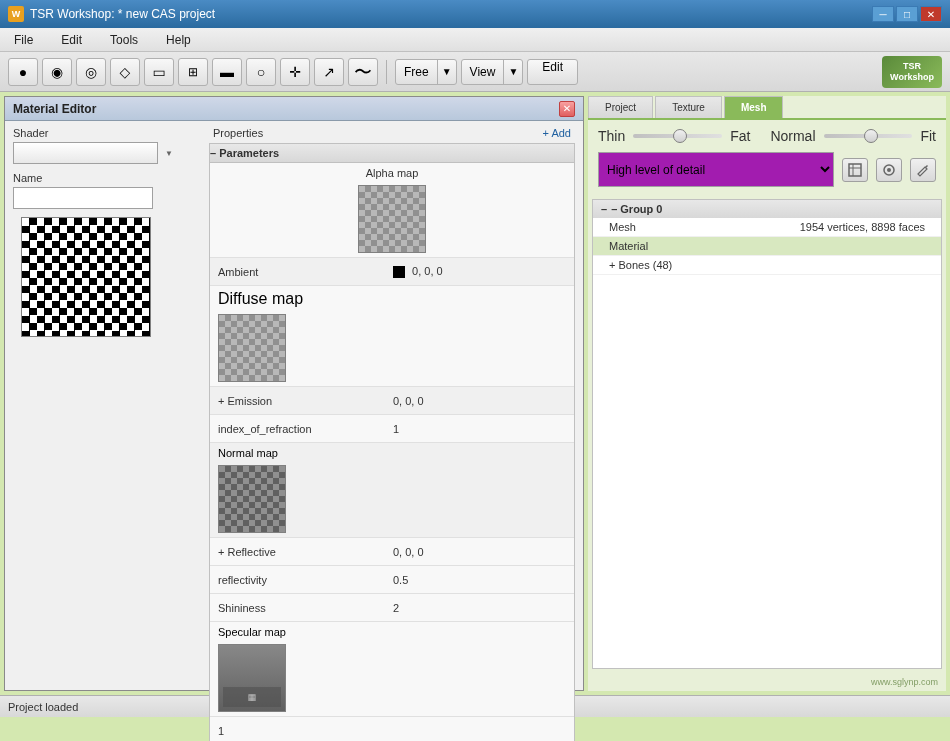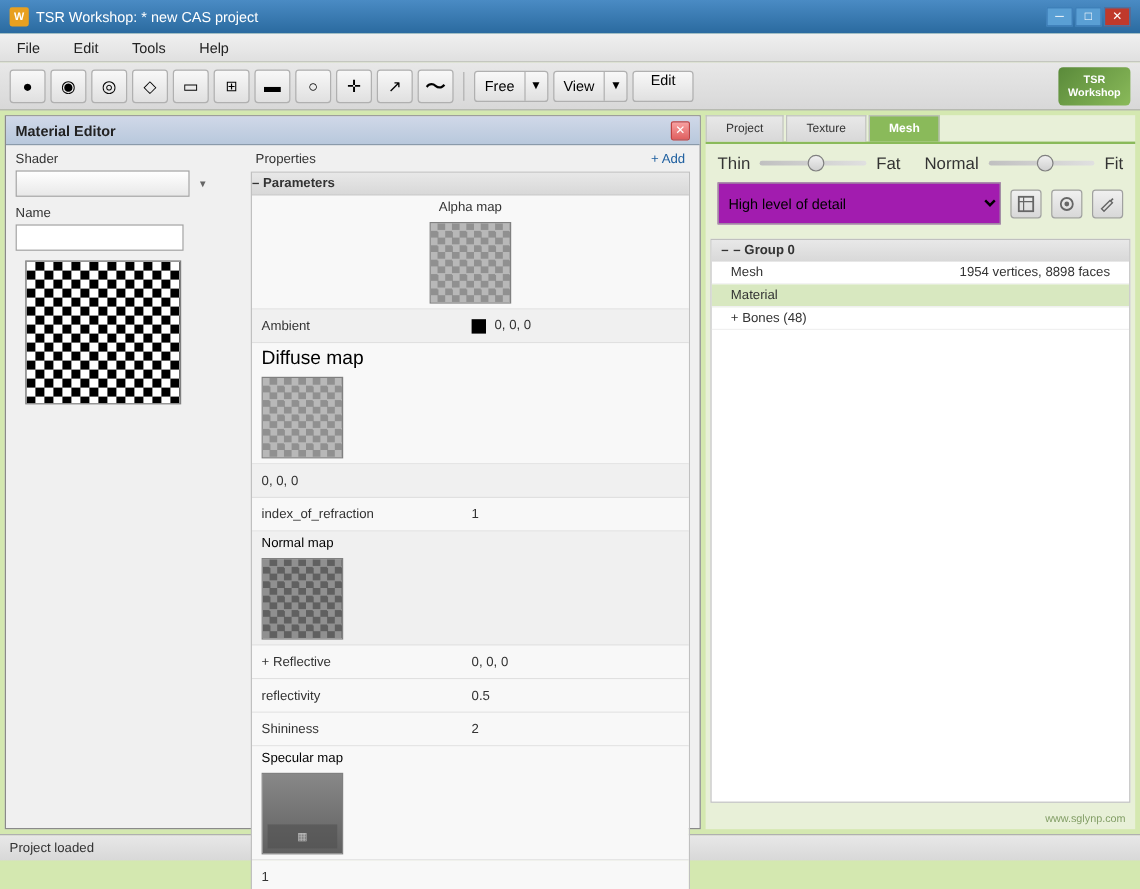--- a/index.html
+++ b/index.html
@@ -432,20 +432,21 @@
               0, 0, 0
             </div>
           </div>
 
           <div class="param-row" style="flex-direction:column; align-items:flex-start;">
             <div style="padding:4px 8px; font-size:16px;">Diffuse map</div>
             <div class="tex-thumb" style="margin:2px 8px 4px;"></div>
           </div>
 
           <div class="param-row">
+            <div class="param-name">+ Emission</div>
             <div class="param-value">0, 0, 0</div>
           </div>
 
           <div class="param-row" style="background:#f8f8f8;">
             <div class="param-name">index_of_refraction</div>
             <div class="param-value">1</div>
           </div>
 
           <div class="param-row" style="flex-direction:column; align-items:flex-start; background:#f0f0f0;">
             <div style="padding:4px 8px; font-size:11px;">Normal map</div>

